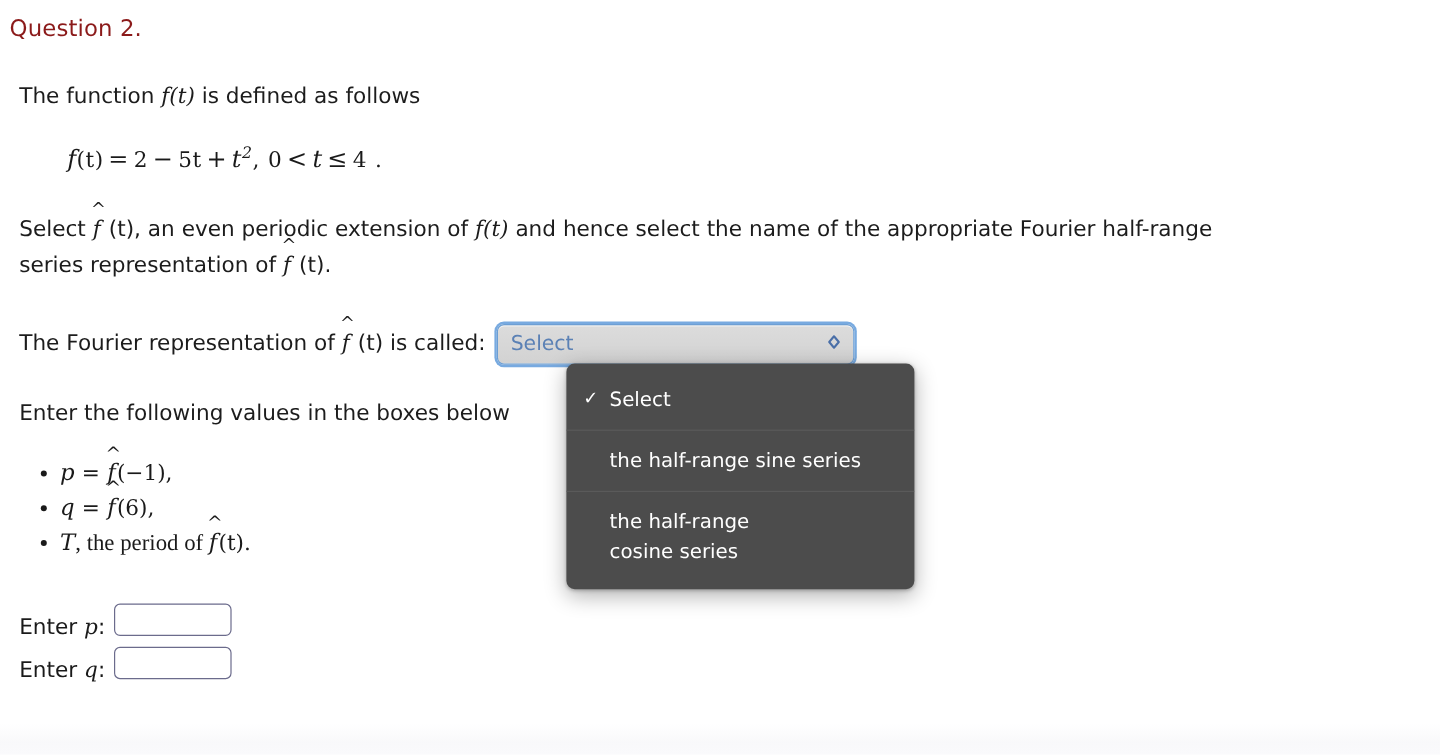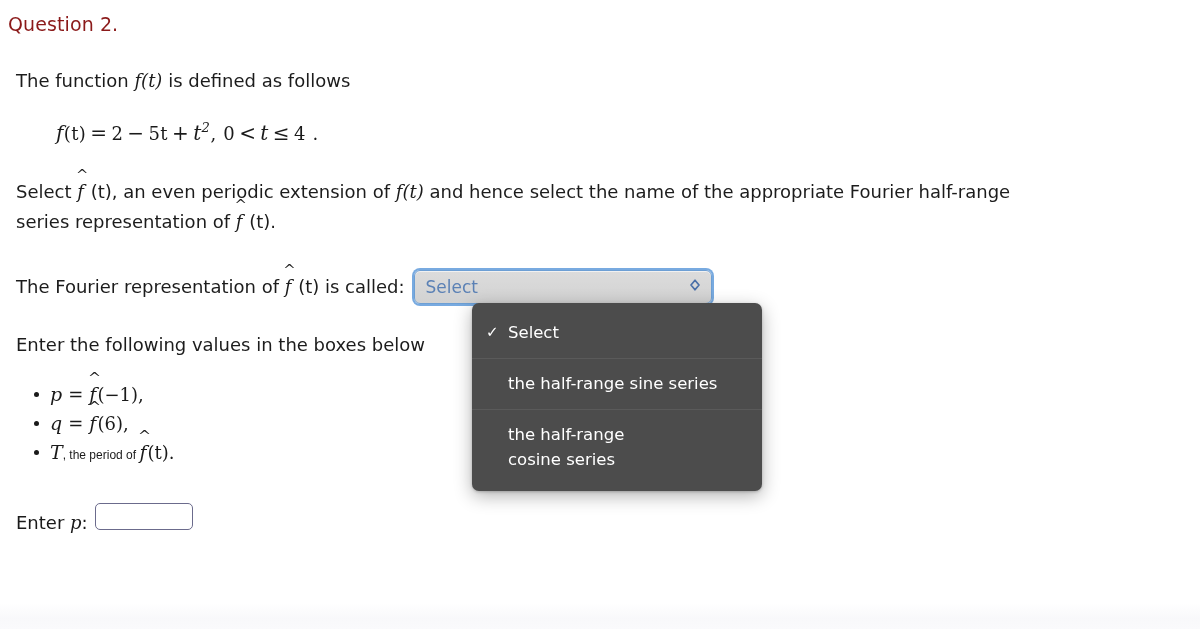--- a/index.html
+++ b/index.html
@@ -123,23 +123,23 @@
     content: "";
     position: absolute;
     left: -16px;
     top: 12px;
     width: 5px;
     height: 5px;
     border-radius: 50%;
     background: #1a1a1a;
   }
   .bullets .plain {
-    font-family: Liberation Sans, sans-serif;
+    font-family: Liberation Serif, serif;
     font-style: normal;
-    font-size: 12px;
+    font-size: 19px;
   }
 
   
   .entries {
     position: absolute;
     left: 8px;
     top: 498px;
   }
   .entry-row {
     display: flex;
@@ -281,20 +281,24 @@
     <li>
       <i>T</i><span class="plain">, the period of </span><span class="fhat"><span class="hat">^</span>f</span><span class="math-up">(t).</span>
     </li>
   </ul>
 
   <div class="entries">
     <div class="entry-row">
       <span class="entry-label"><span>Enter </span><span class="math">p</span><span>:</span></span>
       <input class="entry-input" type="text" placeholder="" style="">
     </div>
+    <div class="entry-row">
+      <span class="entry-label"><span>Enter </span><span class="math">q</span><span>:</span></span>
+      <input class="entry-input" type="text" placeholder="" style="">
+    </div>
   </div>
 
 </div>
 
 <div class="dropdown">
   <div class="dd-item">
     <span class="dd-check">✓</span>
     <span class="dd-label">Select</span>
   </div>
   <div class="dd-item">

